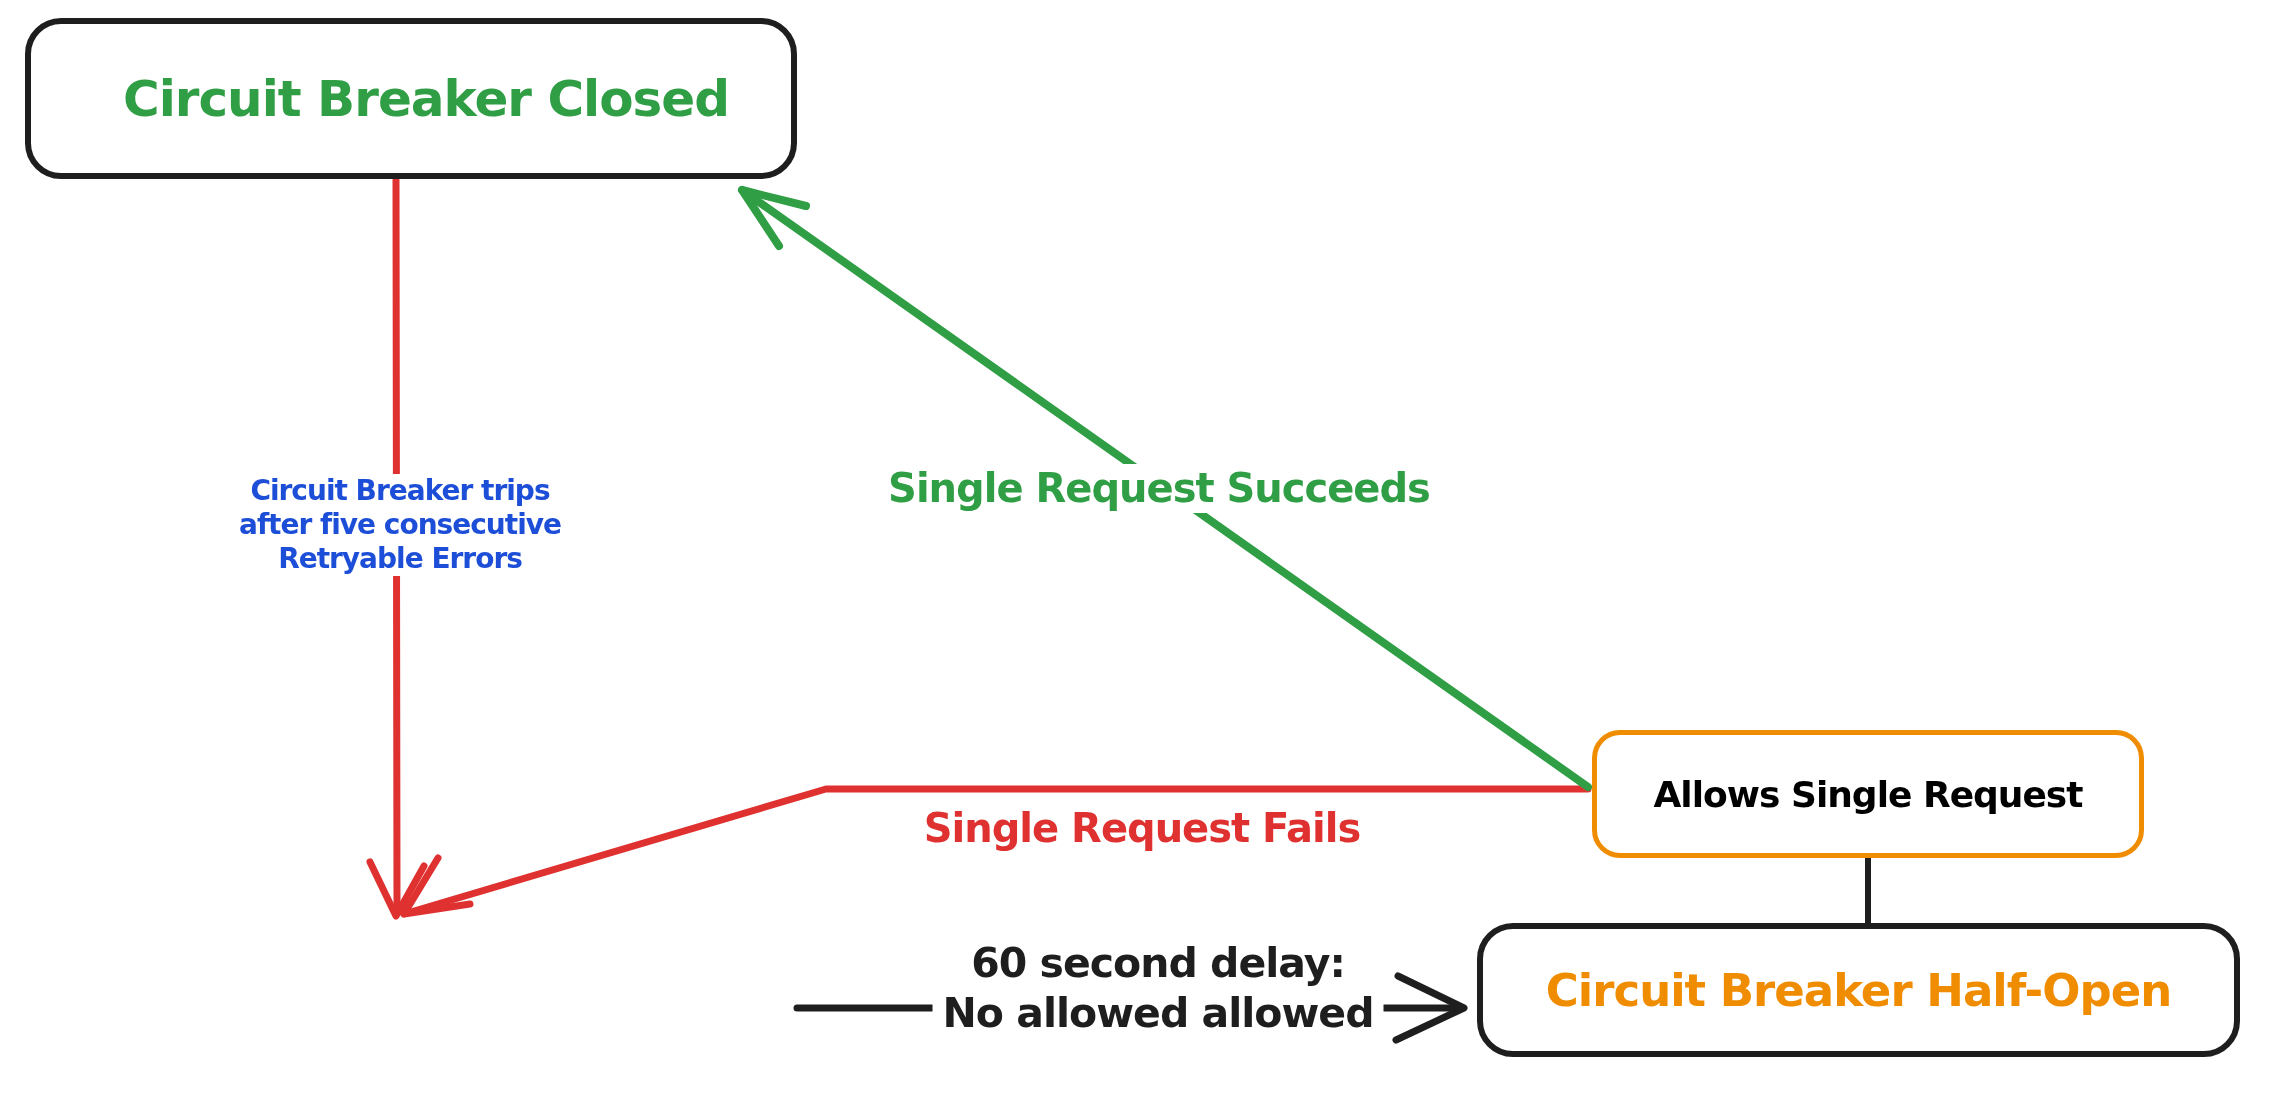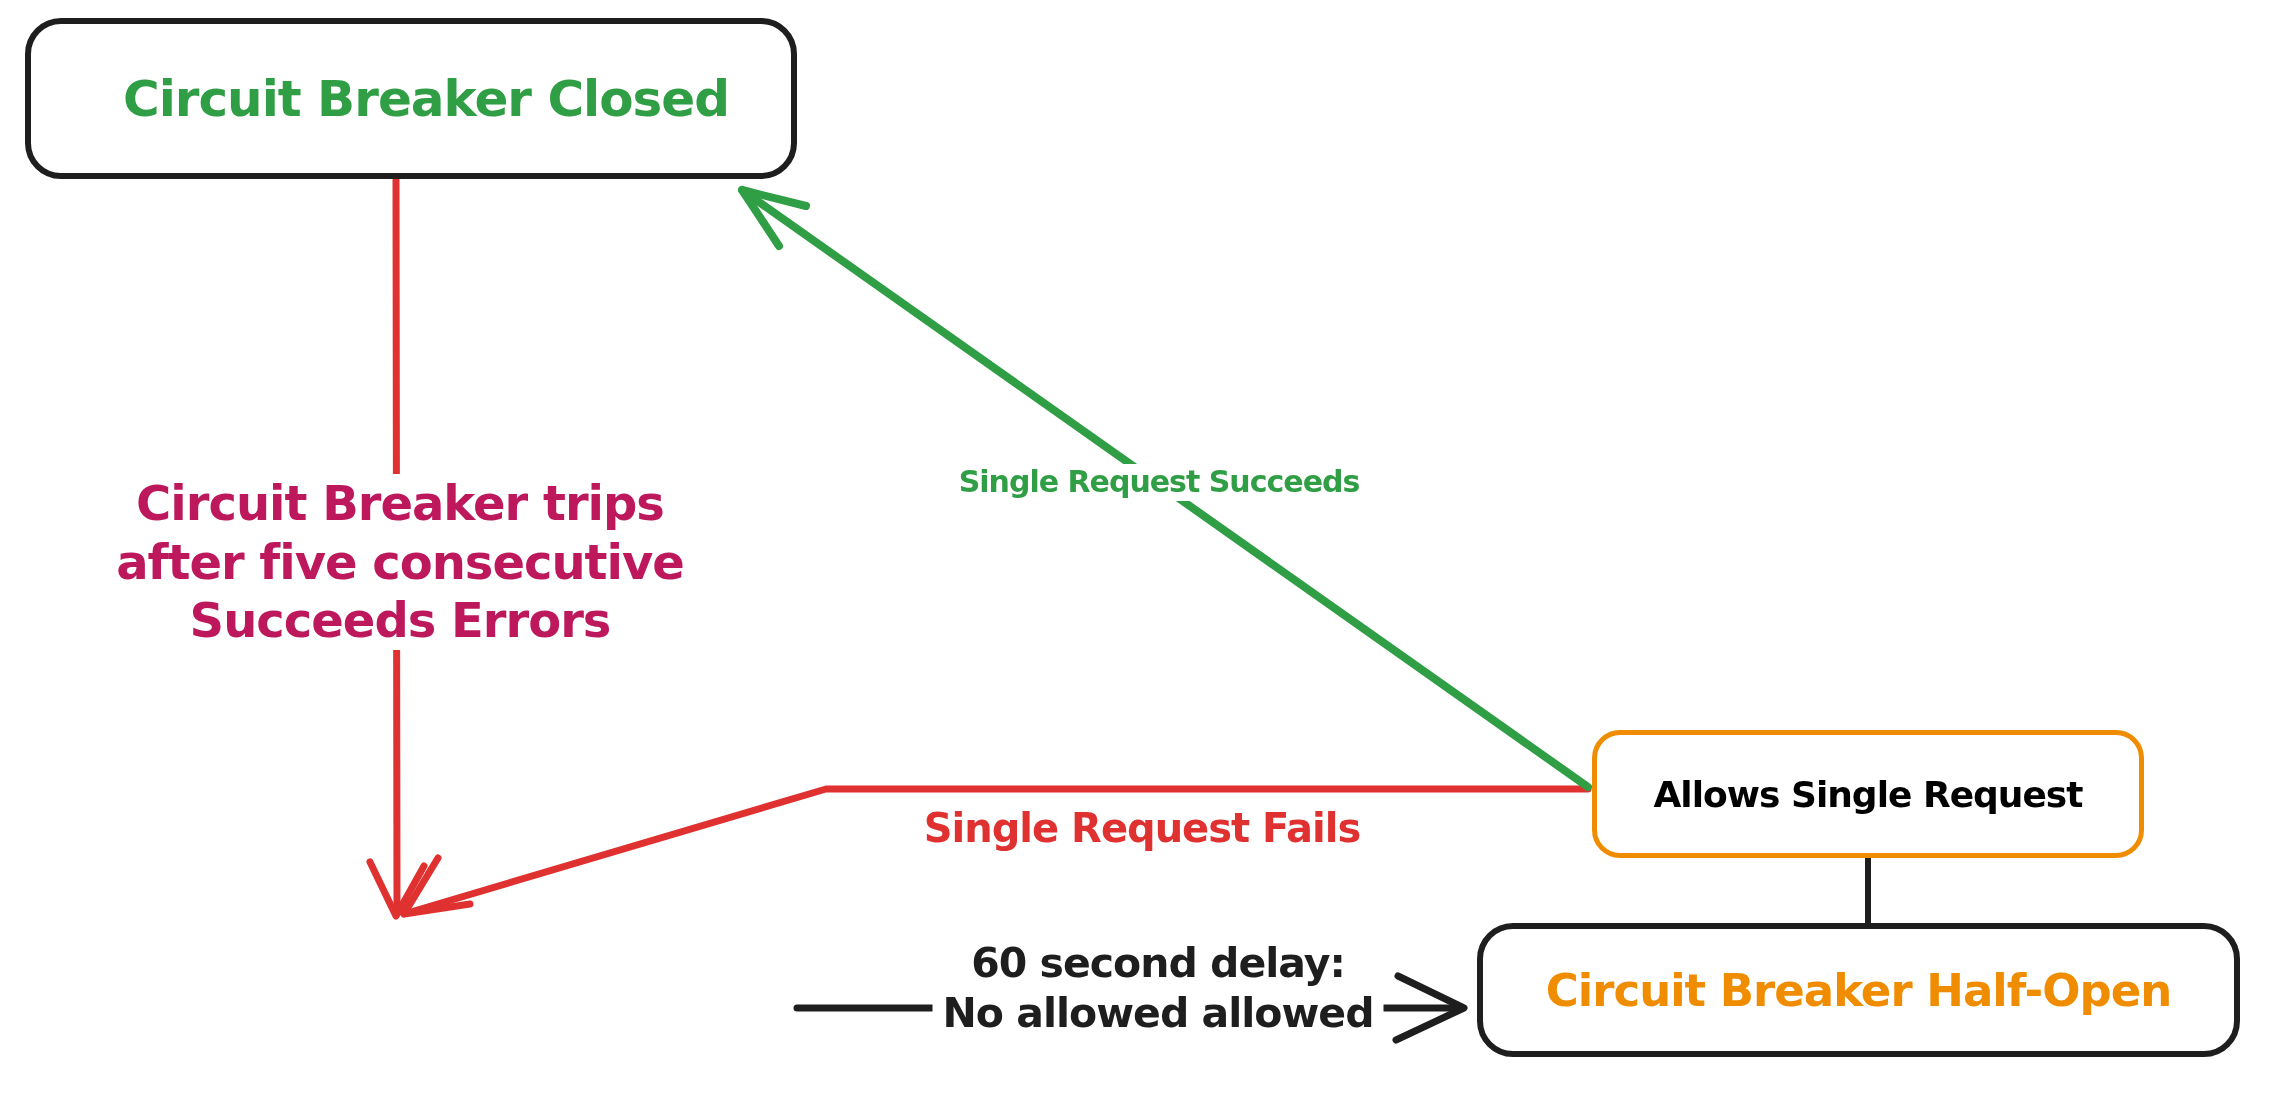--- a/index.html
+++ b/index.html
@@ -23,22 +23,22 @@
     left:1592px;top:730px;width:552px;height:128px;
     border:5px solid #f08c00;border-radius:28px;color:#000000;font-size:36px;
   }
 
   
   .edge-label{
     position:absolute;display:flex;flex-direction:column;align-items:center;
     transform:translateX(-50%);font-weight:600;letter-spacing:-1px;text-align:center;
   }
   .edge-label span{background:#ffffff;padding:0 10px;line-height:1.22;white-space:nowrap;}
-  .label-trips   {left:400px; top:474px;color:#be185d;font-size:48px;}
-  .label-succeeds{left:1159px;top:464px;color:#2f9e44;font-size:30px;}
+  .label-trips   {left:400px; top:474px;color:#1d4ed8;font-size:28px;}
+  .label-succeeds{left:1159px;top:464px;color:#2f9e44;font-size:40px;}
   .label-fails   {left:1142px;top:804px;color:#e03131;font-size:40px;}
   .label-delay   {left:1158px;top:938px;color:#1e1e1e;font-size:41px;font-weight:700;align-items:center;}
 </style>
 </head>
 <body>
 
 <div class="stage">
 
   <svg class="connectors" width="2272" height="1107" viewBox="0 0 2272 1107">
 
@@ -53,21 +53,21 @@
 
     <line x1="797" y1="1008" x2="1462" y2="1008" stroke="#1e1e1e" stroke-width="7" stroke-linecap="round"></line>
     <polyline points="1398,976 1464,1008 1396,1040" fill="none" stroke="#1e1e1e" stroke-width="7" stroke-linecap="round" stroke-linejoin="round"></polyline>
 
     <line x1="1868" y1="856" x2="1868" y2="925" stroke="#1e1e1e" stroke-width="6" stroke-linecap="round"></line>
   </svg>
 
   <div class="edge-label label-trips">
     <span>Circuit Breaker trips</span>
     <span>after five consecutive</span>
-    <span>Succeeds Errors</span>
+    <span>Retryable Errors</span>
   </div>
 
   <div class="edge-label label-succeeds">
     <span>Single Request Succeeds</span>
   </div>
 
   <div class="edge-label label-fails">
     <span>Single Request Fails</span>
   </div>
 

